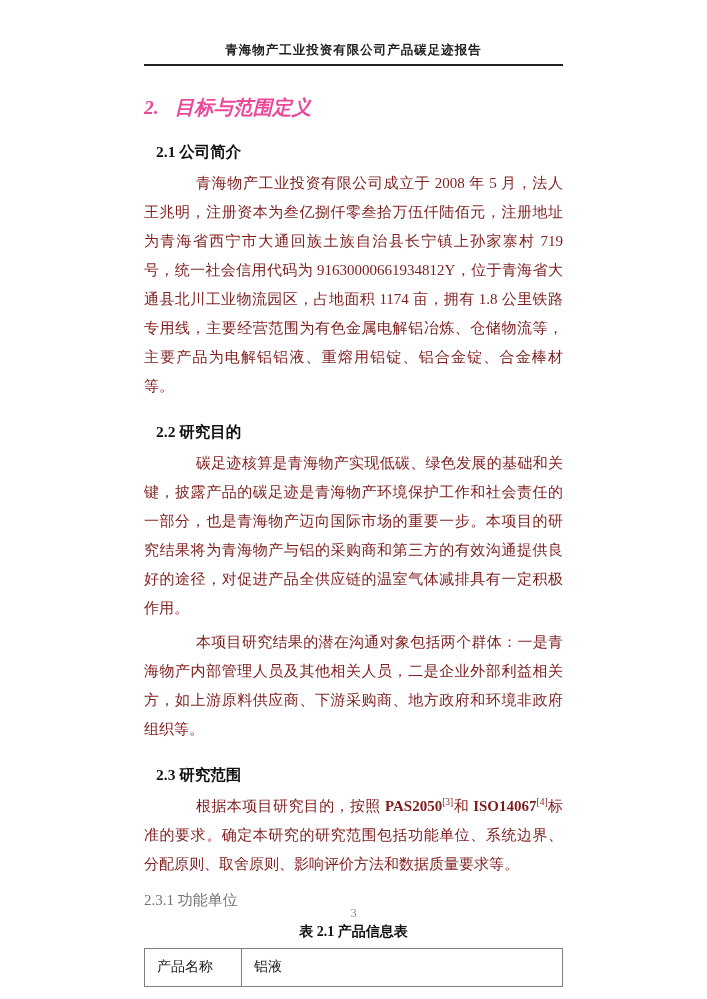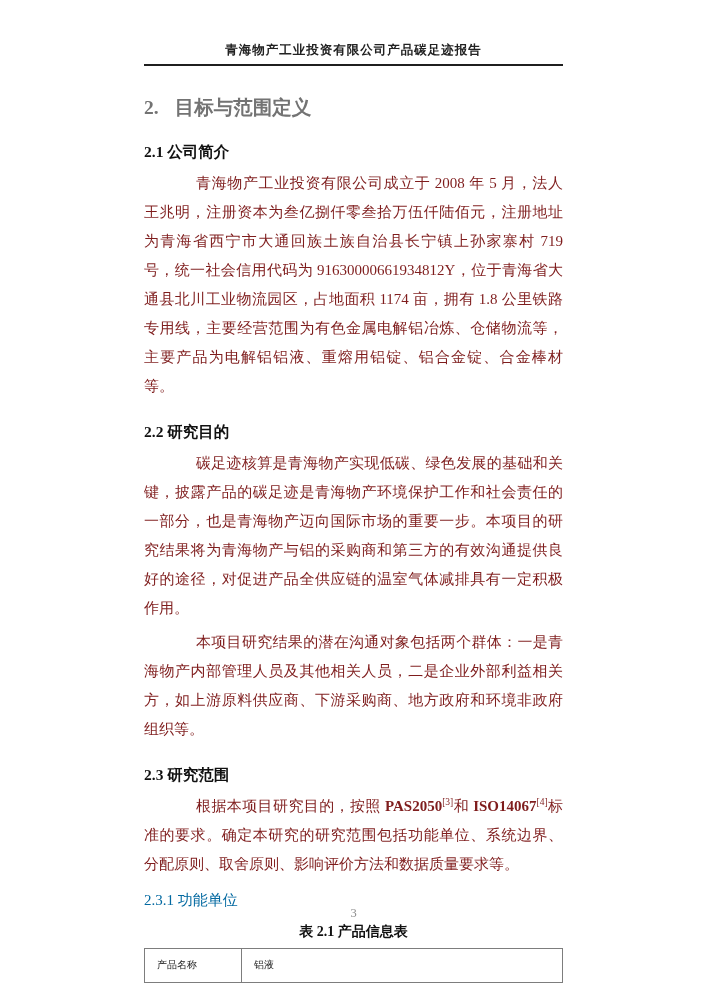--- a/index.html
+++ b/index.html
@@ -27,36 +27,37 @@
     color: #222222;
     padding-bottom: 6px;
     border-bottom: 2px solid #1f1f1f;
     line-height: 16px;
   }
   .h1 {
     margin: 28px 0 0 0;
     font-size: 19.5px;
     font-weight: bold;
     line-height: 27px;
-    color: #737373;
+    color: #ec4899;
+    font-style: italic;
   }
   .h1 .h1-num { display: inline-block; margin-right: 16px; }
   .h2 {
-    margin: 19px 0 0 0;
+    margin: 19px 0 0 12px;
     font-size: 15.5px;
     font-weight: bold;
     line-height: 24px;
     color: #111111;
   }
   .h3 {
     margin: 8px 0 0 0;
     font-size: 15px;
     font-weight: normal;
     line-height: 26px;
-    color: #0369a1;
+    color: #737373;
   }
   p.body {
     margin: 5px 0 0 0;
     font-size: 15px;
     line-height: 29px;
     text-align: justify;
     text-indent: 52px;
     color: #7f1d1d;
   }
   p.body .std { font-weight: bold; margin-top: 20px; }
@@ -71,21 +72,21 @@
     font-size: 14px;
     font-weight: bold;
     color: #111111;
   }
   table.info-table {
     width: 100%;
     border-collapse: collapse;
   }
   table.info-table td {
     border: 1px solid #7d7d7d;
-    font-size: 10px;
+    font-size: 14px;
     padding: 9px 12px 10px 12px;
     color: #1c1c1c;
     vertical-align: middle;
   }
   td.cell-label { width: 97px; }
   .page-number {
     position: absolute;
     left: 0;
     right: 0;
     bottom: 78px;

